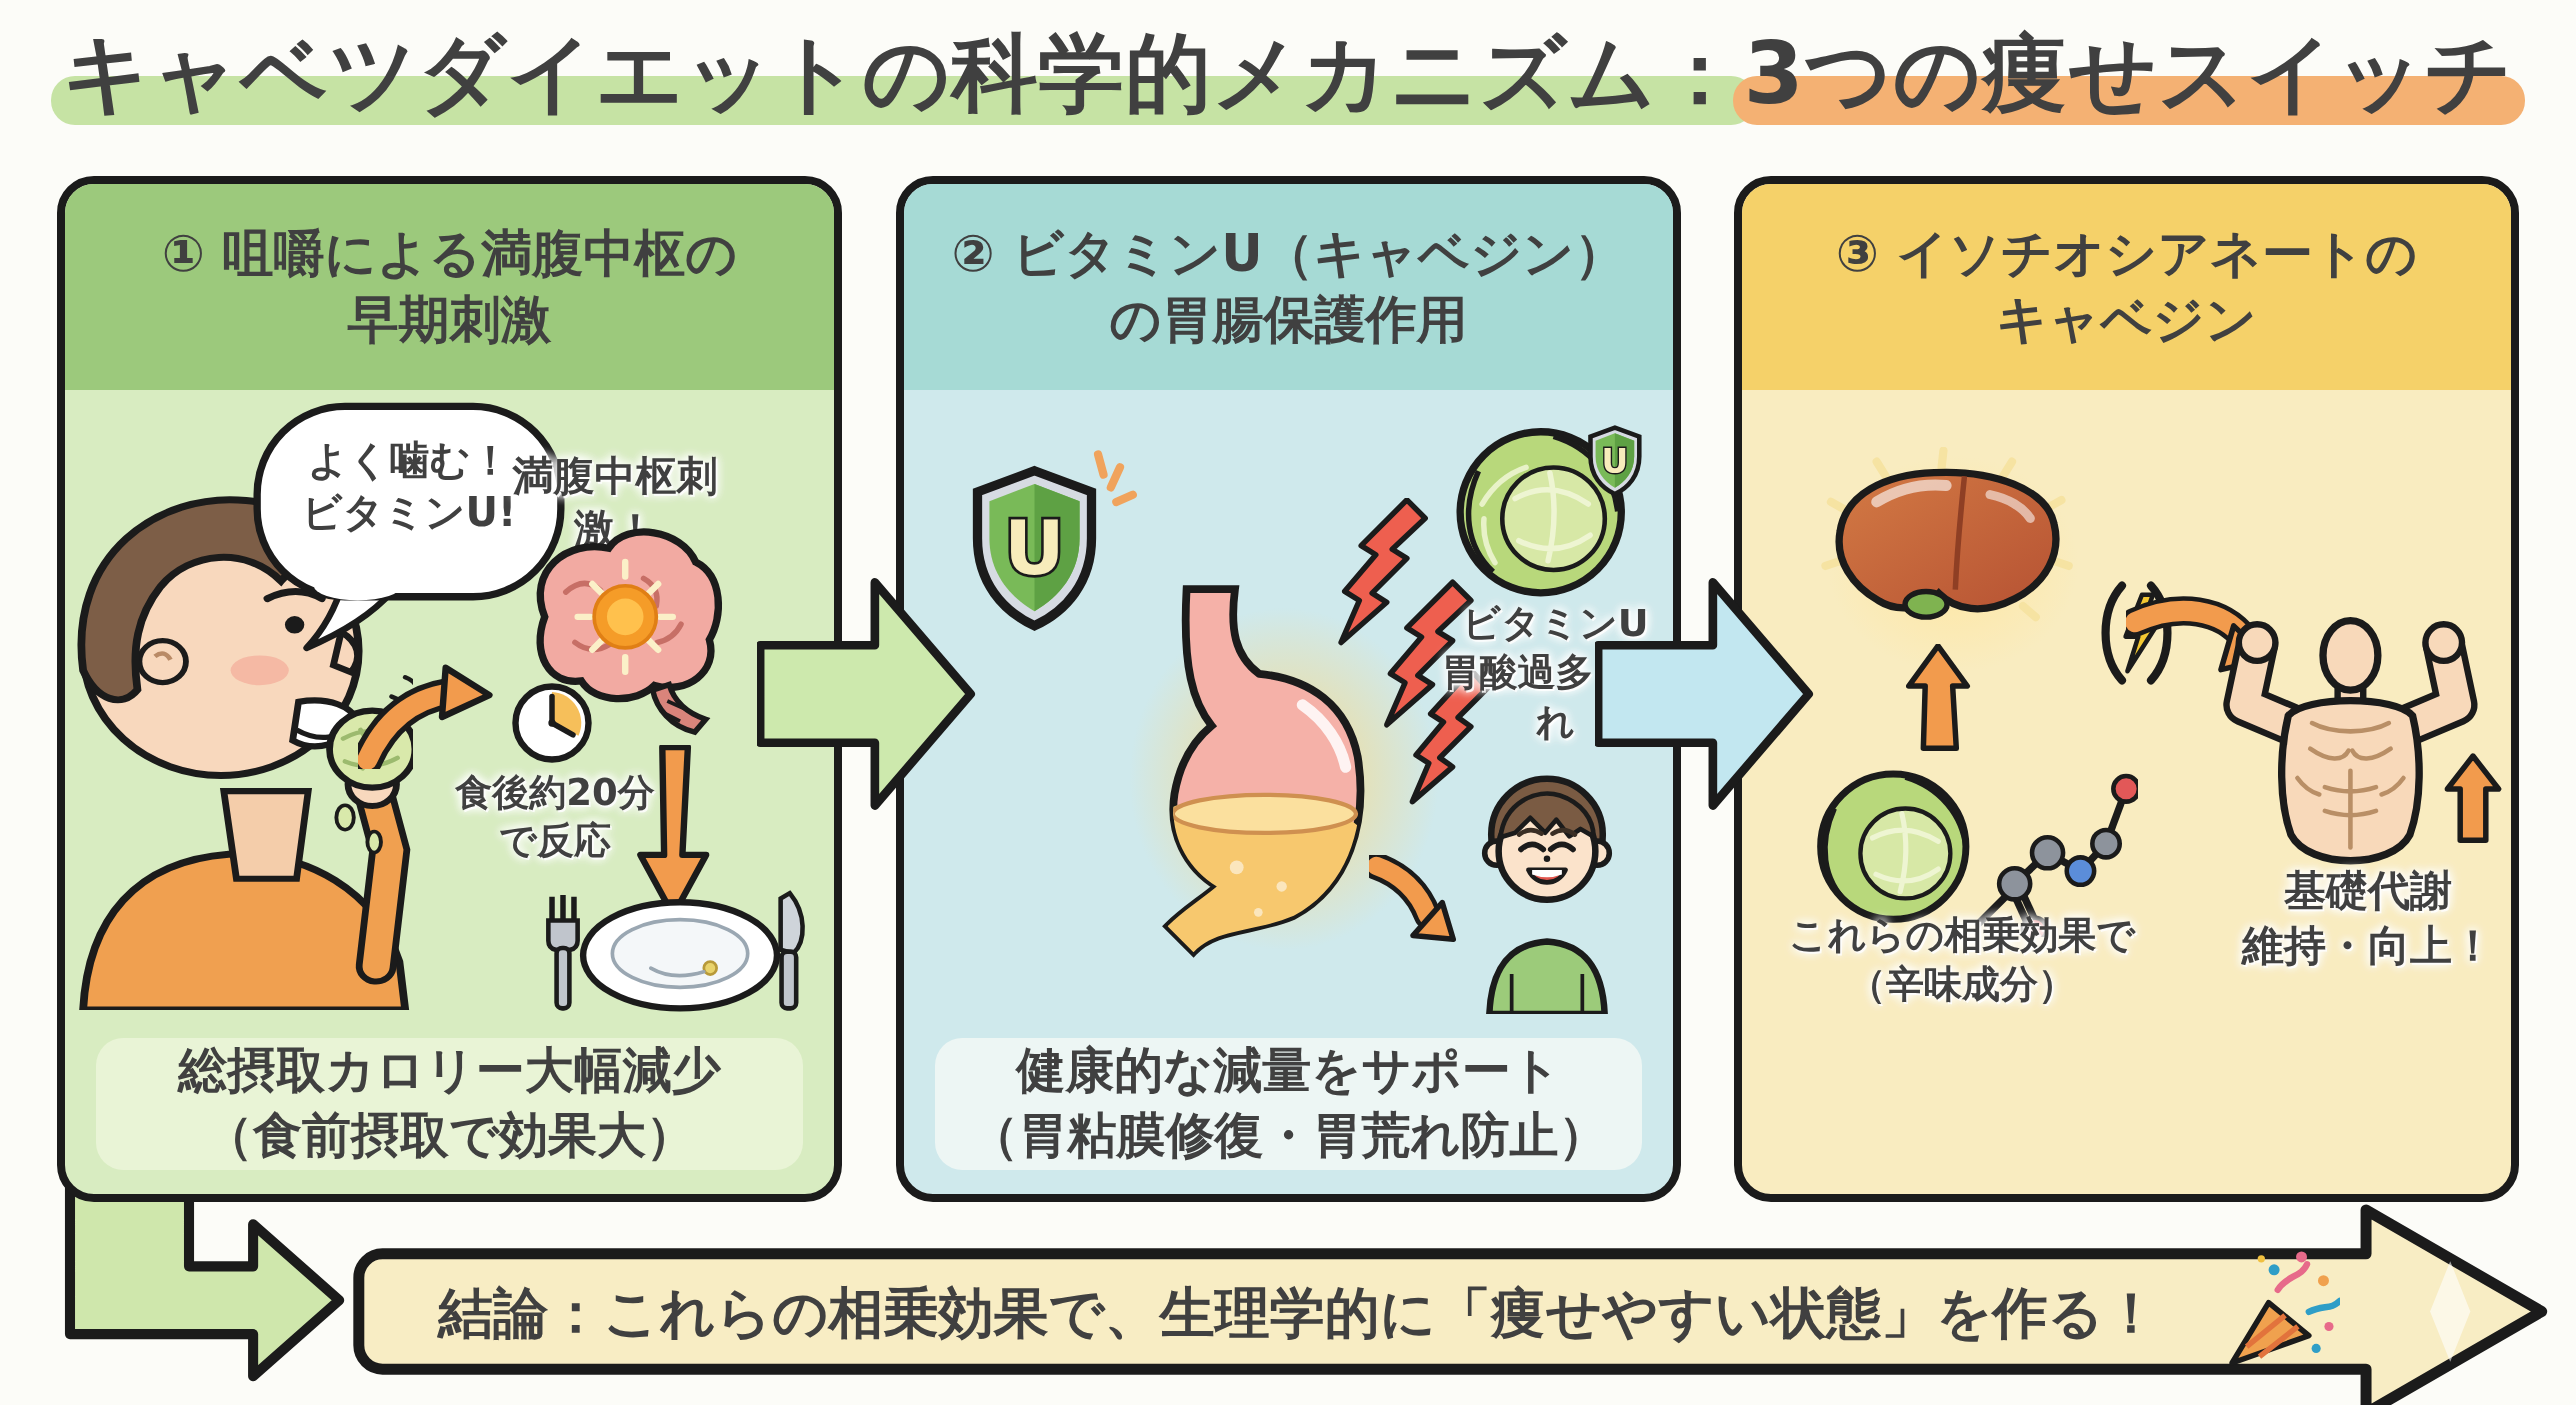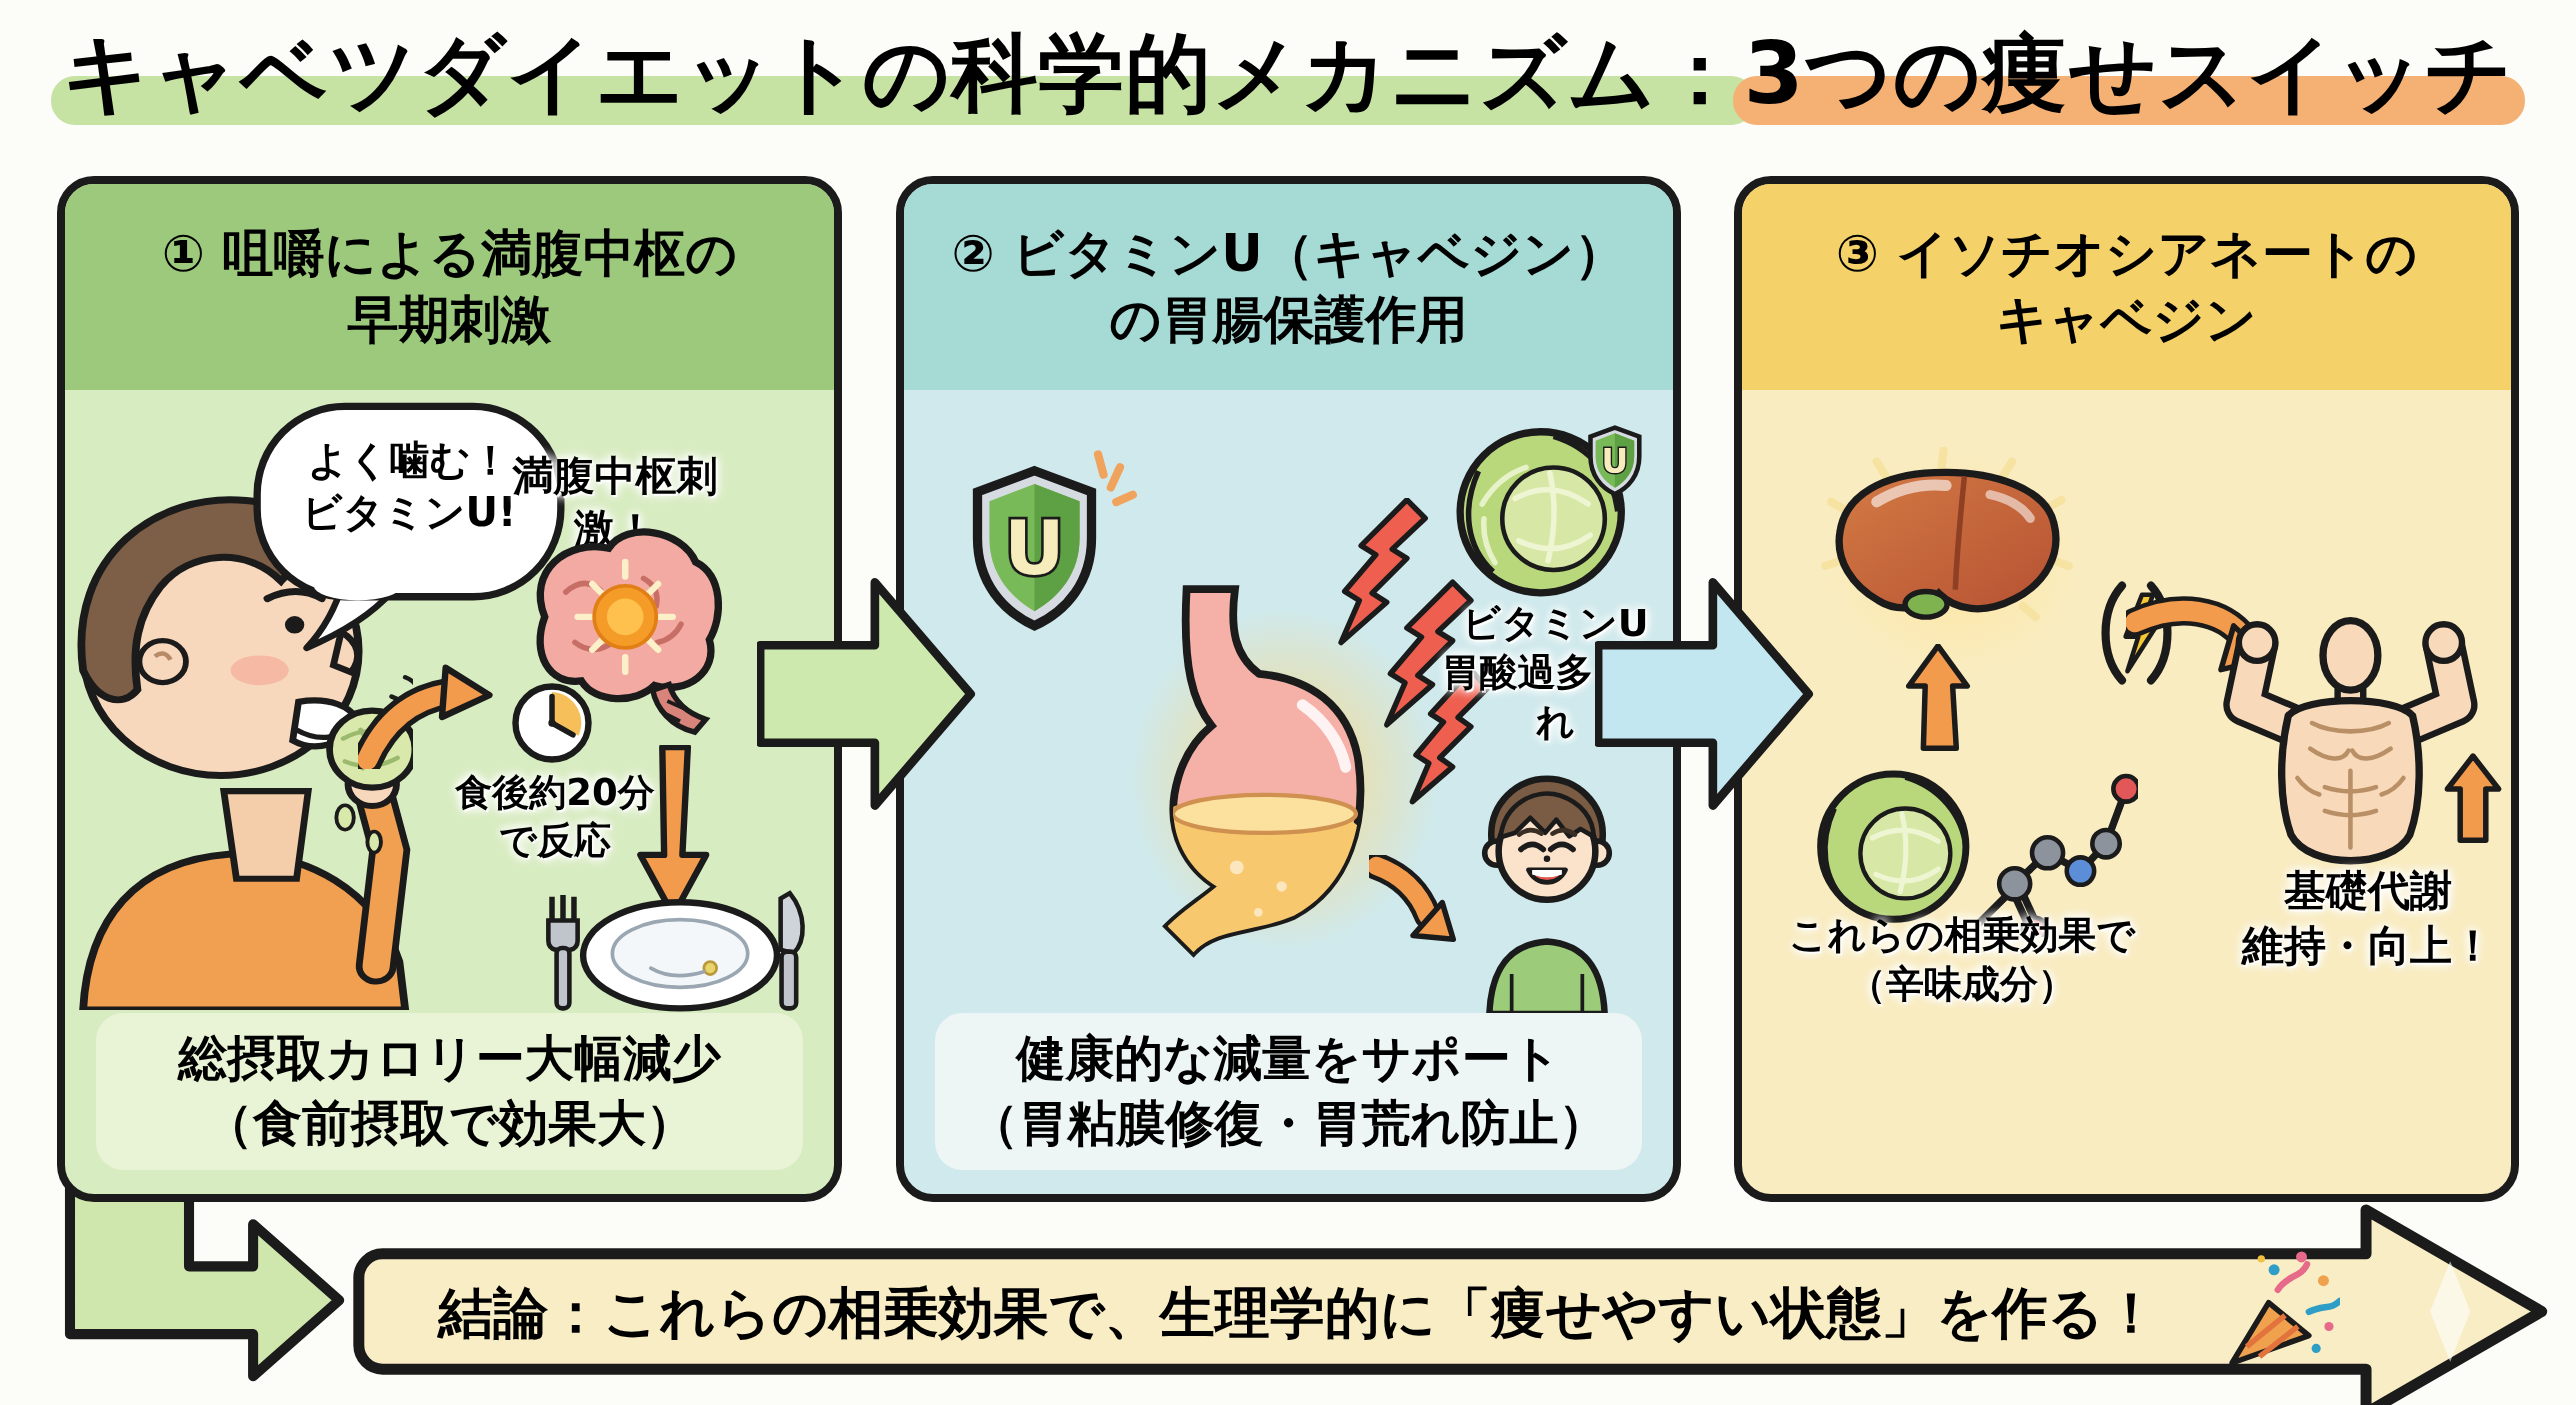--- a/index.html
+++ b/index.html
@@ -1,17 +1,17 @@
 <!DOCTYPE html>
 <html style="font-size:14.6px"><head>
 <meta charset="utf-8">
 <style>
   html,body{margin:0;padding:0;background:#fcfcf8;}
   .page{position:relative;width:2576px;height:1405px;background:#fcfcf8;overflow:hidden;
-        font-family:"DejaVu Sans","Liberation Sans",sans-serif;color:#000000;}
+        font-family:"DejaVu Sans","Liberation Sans",sans-serif;color:#404040;}
   .ml{white-space:pre-line;}
   .abs{position:absolute;}
 
   
   .title{position:absolute;top:14.6px;left:0;width:100%;text-align:center;
          font-size:86px;font-weight:900;letter-spacing:0.9px;line-height:1.35;z-index:5;}
   .hl{position:relative;display:inline-block;z-index:0;}
   .hl::after{content:"";position:absolute;left:-11px;right:-11px;bottom:5.5px;height:42%;
              border-radius:24px;z-index:-1;}
   .hl-green::after{background:#c6e3a4;}
@@ -20,21 +20,21 @@
   
   .panel{position:absolute;top:176px;width:785px;height:1026px;border:8.2px solid #1b1b1b;
          border-radius:37px;box-sizing:border-box;overflow:hidden;z-index:2;}
   .panel-header{height:206px;display:flex;align-items:center;justify-content:center;
                 text-align:center;font-weight:900;font-size:51px;line-height:1.3;padding:0 6px;}
   .panel-body{position:absolute;top:206px;left:0;right:0;bottom:0;}
   #panel1{left:57px;background:#d8ecc1;}  #panel1 .panel-header{background:#9cc97c;}
   #panel2{left:896px;background:#cfe9ec;} #panel2 .panel-header{background:#a6dad5;}
   #panel3{left:1734px;background:#f9ecc0;}#panel3 .panel-header{background:#f5d169;}
 
-  .result-box{position:absolute;left:31px;right:31px;bottom:24px;height:157px;border-radius:27.4px;
+  .result-box{position:absolute;left:31px;right:31px;bottom:24px;height:132px;border-radius:27.4px;
               display:flex;align-items:center;justify-content:center;text-align:center;
               font-weight:900;font-size:49px;line-height:1.32;}
   #panel1 .result-box{background:#e9f4d6;}
   #panel2 .result-box{background:#edf6f4;}
   #panel3 .result-box{background:#fcf6df;}
 
   .label{position:absolute;text-align:center;font-weight:900;line-height:1.3;
          text-shadow:0 0 9.1px #fff,0 0 9.1px #fff,0 0 12.8px #fff,1.8px 1.8px 0 rgba(255,255,255,.85);}
   .glow{position:absolute;border-radius:50%;}
 

